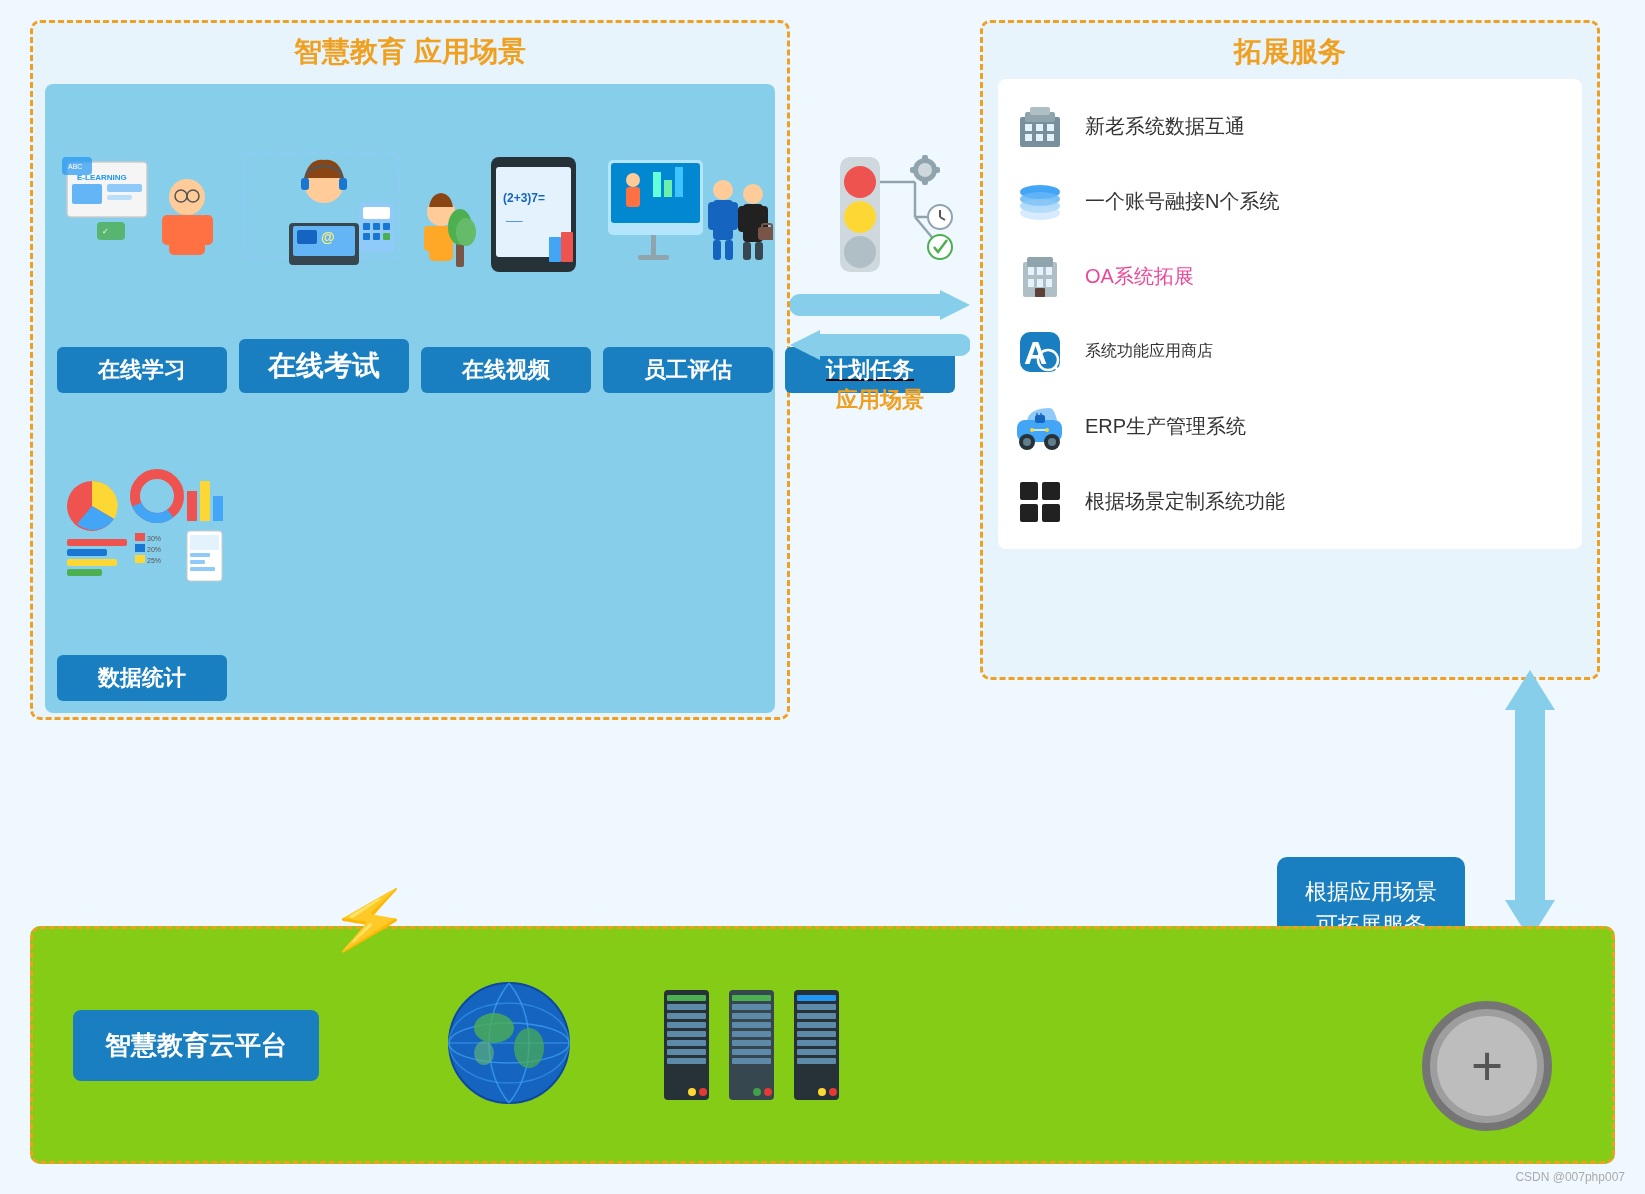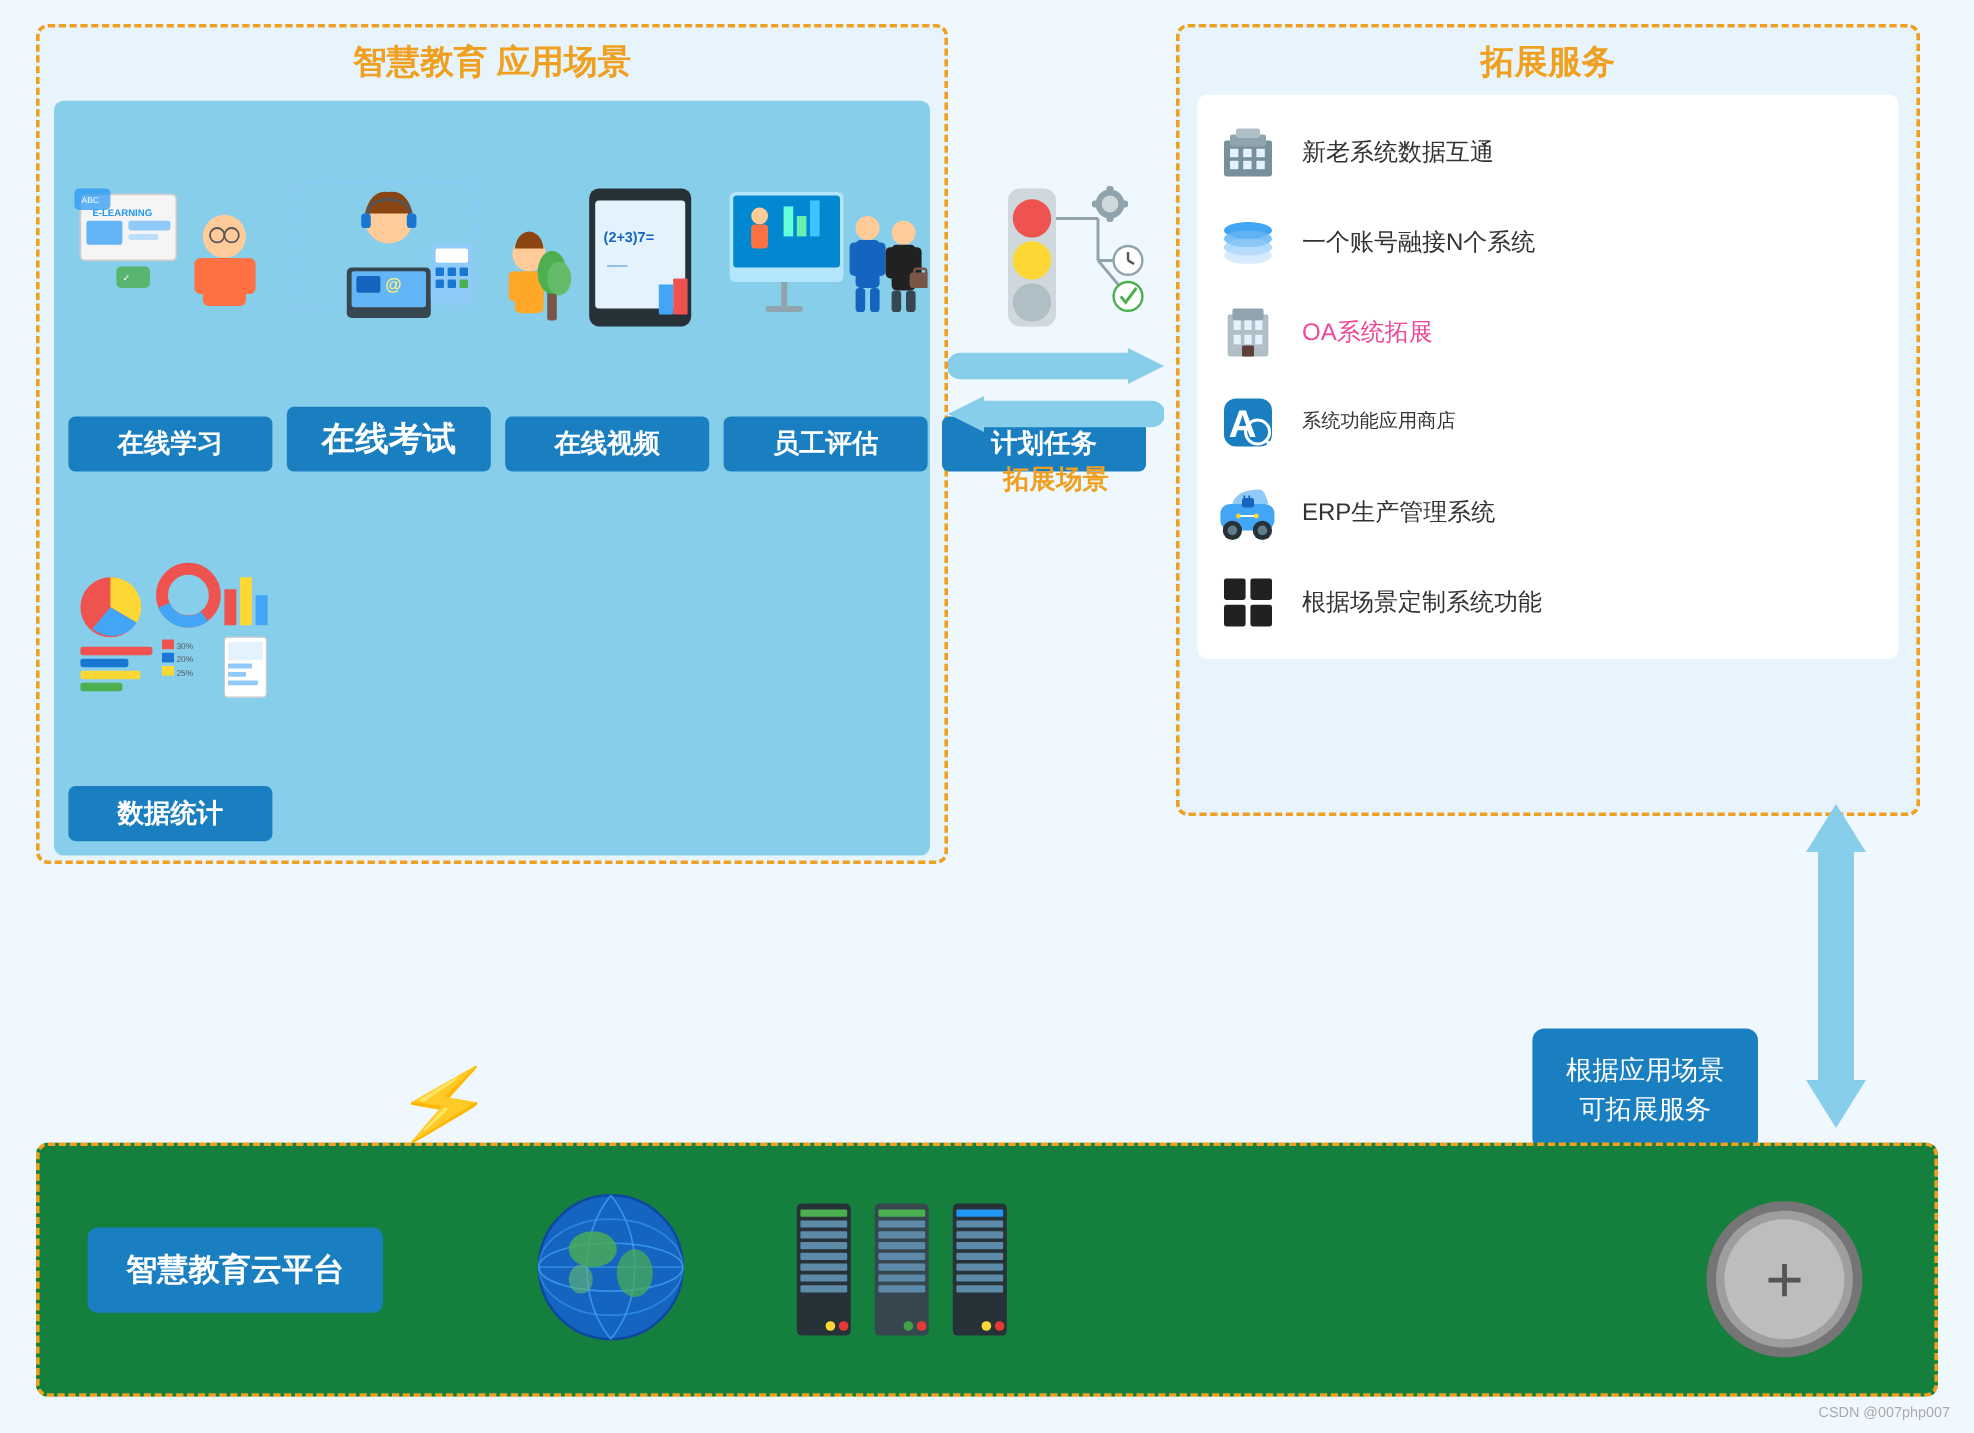--- a/index.html
+++ b/index.html
@@ -145,21 +145,21 @@
               <rect x="140" y="90" width="8" height="18" rx="3" fill="#37474F"></rect>
               <rect x="152" y="90" width="8" height="18" rx="3" fill="#37474F"></rect>
 
               <rect x="155" y="75" width="18" height="13" rx="3" fill="#795548"></rect>
               <rect x="159" y="72" width="10" height="5" rx="2" fill="none" stroke="#795548" stroke-width="2"></rect>
             </svg>
           </div>
           <div style="background:#1a7fc1;color:white;font-size:22px;font-weight:bold;padding:8px 20px;border-radius:6px;width:100%;text-align:center;">员工评估</div>
         </div>
 
-        <div style="display:flex;flex-direction:column;align-items:center;justify-content:flex-end;gap:8px;">
+        <div style="display:flex;flex-direction:column;align-items:center;justify-content:flex-end;gap:8px;text-decoration:underline;">
           <div style="flex:1;display:flex;align-items:center;justify-content:center;">
             <svg width="170" height="130" viewBox="0 0 170 130">
 
               <rect x="55" y="5" width="40" height="115" rx="10" fill="#CFD8DC"></rect>
 
               <circle cx="75" cy="30" r="16" fill="#EF5350"></circle>
 
               <circle cx="75" cy="65" r="16" fill="#FDD835"></circle>
 
               <circle cx="75" cy="100" r="16" fill="#B0BEC5"></circle>
@@ -243,21 +243,21 @@
         </marker>
       </defs>
 
       <line x1="10" y1="25" x2="155" y2="25" stroke="#87CEEB" stroke-width="22" stroke-linecap="round"></line>
       <polygon points="150,10 180,25 150,40" fill="#87CEEB"></polygon>
 
       <line x1="25" y1="65" x2="170" y2="65" stroke="#87CEEB" stroke-width="22" stroke-linecap="round"></line>
       <polygon points="30,50 0,65 30,80" fill="#87CEEB"></polygon>
     </svg>
 
-    <div style="color:#f0a020;font-size:22px;font-weight:bold;text-align:center;margin-top:5px;">拓展场景</div>
+    <div style="color:#f0a020;font-size:22px;font-weight:bold;text-align:center;margin-top:5px;">应用场景</div>
   </div>
 
   <div style="position:absolute;left:980px;top:20px;width:620px;height:660px;border:3px dashed #f0a020;border-radius:10px;background:#e8f4fc;">
 
     <div style="color:#f0a020;font-size:28px;font-weight:bold;text-align:center;padding:10px 0 8px 0;">拓展服务</div>
 
     <div style="margin:0 15px;background:white;border-radius:8px;padding:20px 14px;display:flex;flex-direction:column;gap:20px;">
 
       <div style="display:flex;align-items:center;gap:18px;">
         <div style="width:55px;height:55px;flex-shrink:0;display:flex;align-items:center;justify-content:center;">
@@ -383,21 +383,21 @@
 
       <polygon points="15,230 40,270 65,230" fill="#87CEEB"></polygon>
     </svg>
   </div>
 
   <div style="position:absolute;right:180px;bottom:235px;background:#1a7fc1;color:white;font-size:22px;font-weight:normal;padding:18px 28px;border-radius:10px;text-align:center;line-height:1.5;">
     <span style="white-space:pre-line;">根据应用场景
 可拓展服务</span>
   </div>
 
-  <div style="position:absolute;left:30px;bottom:30px;right:30px;height:212px;border:3px dashed #f0a020;border-radius:10px;background:#15803d;display:flex;align-items:center;padding:0 40px;gap:60px;">
+  <div style="position:absolute;left:30px;bottom:30px;right:30px;height:238px;border:3px dashed #f0a020;border-radius:10px;background:#84cc16;display:flex;align-items:center;padding:0 40px;gap:60px;">
 
     <div style="background:#1a7fc1;color:white;font-size:26px;font-weight:bold;padding:18px 32px;border-radius:8px;white-space:nowrap;">智慧教育云平台</div>
 
     <div style="margin-left:60px;">
       <svg width="140" height="140" viewBox="0 0 140 140">
 
         <circle cx="70" cy="70" r="60" fill="#1565C0" stroke="#0D47A1" stroke-width="2"></circle>
 
         <ellipse cx="70" cy="70" rx="60" ry="20" fill="none" stroke="#42A5F5" stroke-width="1.5" opacity="0.7"></ellipse>
         <ellipse cx="70" cy="70" rx="60" ry="40" fill="none" stroke="#42A5F5" stroke-width="1.5" opacity="0.5"></ellipse>

